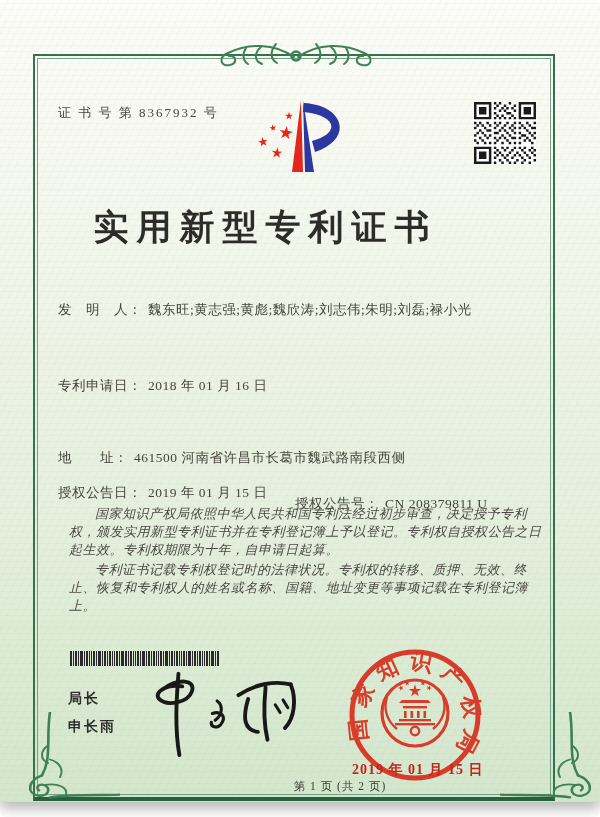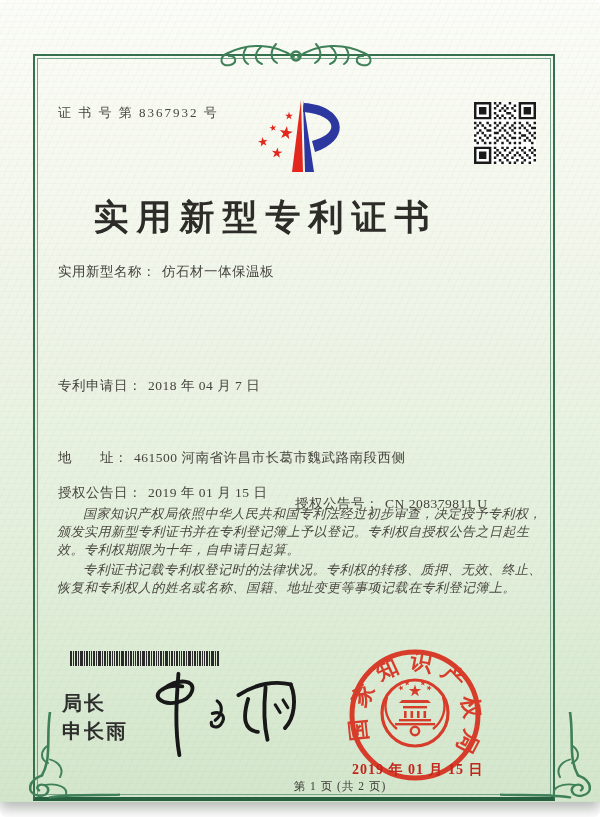--- a/index.html
+++ b/index.html
@@ -9,31 +9,31 @@
          background:
            repeating-linear-gradient(115deg, rgba(120,175,135,0.05) 0 1px, rgba(0,0,0,0) 1px 7px),
            repeating-linear-gradient(0deg, rgba(120,175,135,0.05) 0 1px, rgba(0,0,0,0) 1px 6px),
            linear-gradient(180deg,#fcfcf8 0%,#f7f9f0 18%,#eef4e7 40%,#e6f0de 62%,#dcebd4 82%,#d3e6cc 100%);
          box-shadow:0 7px 12px rgba(95,105,95,0.45);}
   .frame{position:absolute;left:33px;top:54px;width:518px;height:741px;
          border:2px solid #35714e;border-bottom:4px solid #27603f;}
   .frame-inner{position:absolute;left:2px;top:2px;right:2px;bottom:2px;border:1px solid #76a388;}
   .abs{position:absolute;}
   .cert-no{left:58px;top:104px;font-size:13px;letter-spacing:2px;color:#46463f;}
-  .title{left:0;top:194px;width:531px;text-align:center;font-size:35px;font-weight:600;
+  .title{left:0;top:204px;width:531px;text-align:center;font-size:35px;font-weight:600;
          letter-spacing:8px;color:#2d2c29;}
   .row{left:58px;font-size:13.5px;color:#45443e;white-space:nowrap;}
   .row .lbl{letter-spacing:0.5px;}
   .row .val{margin-left:6px;letter-spacing:0.5px;}
   .grant-no{position:absolute;left:237px;top:0;margin-top:11px;}
   .paras{left:57px;top:505px;width:489px;font-size:13px;line-height:18px;color:#4a4842;
          font-style:italic;}
-  .paras p{margin:0 0 2px 0;text-indent:2em;letter-spacing:0.5px;}
-  .signer{left:62px;font-family:"Liberation Sans","DejaVu Sans",sans-serif;
-          font-size:20px;font-weight:600;color:#2e2e2c;letter-spacing:2px;}
+  .paras p{margin:0 0 2px 12px;text-indent:2em;letter-spacing:0.5px;}
+  .signer{left:68px;font-family:"Liberation Sans","DejaVu Sans",sans-serif;
+          font-size:14px;font-weight:600;color:#2e2e2c;letter-spacing:2px;}
   .seal-date{left:352px;top:761px;font-size:14px;font-weight:700;color:#c2261b;
              letter-spacing:1px;z-index:6;}
   .footer{left:0;top:779px;width:600px;text-align:center;font-size:11.5px;color:#3c3c36;letter-spacing:1px;padding-left:40px;}
   svg{display:block;}
 </style>
 </head>
 <body>
 
 <div class="stage">
   <div class="paper">
@@ -111,25 +111,25 @@
         M18 38h2v2h-2z M24 38h2v2h-2z M30 38h2v2h-2z M38 38h2v2h-2z M44 38h2v2h-2z M48 38h2v2h-2z
         M16 40h2v2h-2z M20 40h2v2h-2z M28 40h2v2h-2z M34 40h2v2h-2z M40 40h2v2h-2z M46 40h2v2h-2z
         M18 42h2v2h-2z M22 42h2v2h-2z M26 42h2v2h-2z M32 42h2v2h-2z M36 42h2v2h-2z M42 42h2v2h-2z M48 42h2v2h-2z
         M16 44h2v2h-2z M24 44h2v2h-2z M30 44h2v2h-2z M38 44h2v2h-2z M44 44h2v2h-2z
         M20 46h2v2h-2z M26 46h2v2h-2z M34 46h2v2h-2z M40 46h2v2h-2z M48 46h2v2h-2z
         M16 48h2v2h-2z M22 48h2v2h-2z M28 48h2v2h-2z M32 48h2v2h-2z M38 48h2v2h-2z M44 48h2v2h-2z"></path>
     </svg>
 
     <div class="abs title">实用新型专利证书</div>
 
-    <div class="abs row" style="top:263px;">
-      <span class="lbl">实用新型名称：</span><span class="val">仿石材一体保温板</span>
+    <div class="abs row" style="top:301px;">
+      <span class="lbl">发　明　人：</span><span class="val">魏东旺;黄志强;黄彪;魏欣涛;刘志伟;朱明;刘磊;禄小光</span>
     </div>
     <div class="abs row" style="top:377px;">
-      <span class="lbl">专利申请日：</span><span class="val">2018 年 04 月 7 日</span>
+      <span class="lbl">专利申请日：</span><span class="val">2018 年 01 月 16 日</span>
     </div>
     <div class="abs row" style="top:449px;">
       <span class="lbl">地　　址：</span><span class="val">461500 河南省许昌市长葛市魏武路南段西侧</span>
     </div>
 
     <div class="abs row" style="top:484px;">
       <span class="lbl">授权公告日：</span><span class="val">2019 年 01 月 15 日</span>
       <span class="grant-no">
         <span class="lbl">授权公告号：</span><span class="val">CN 208379811 U</span>
       </span>

